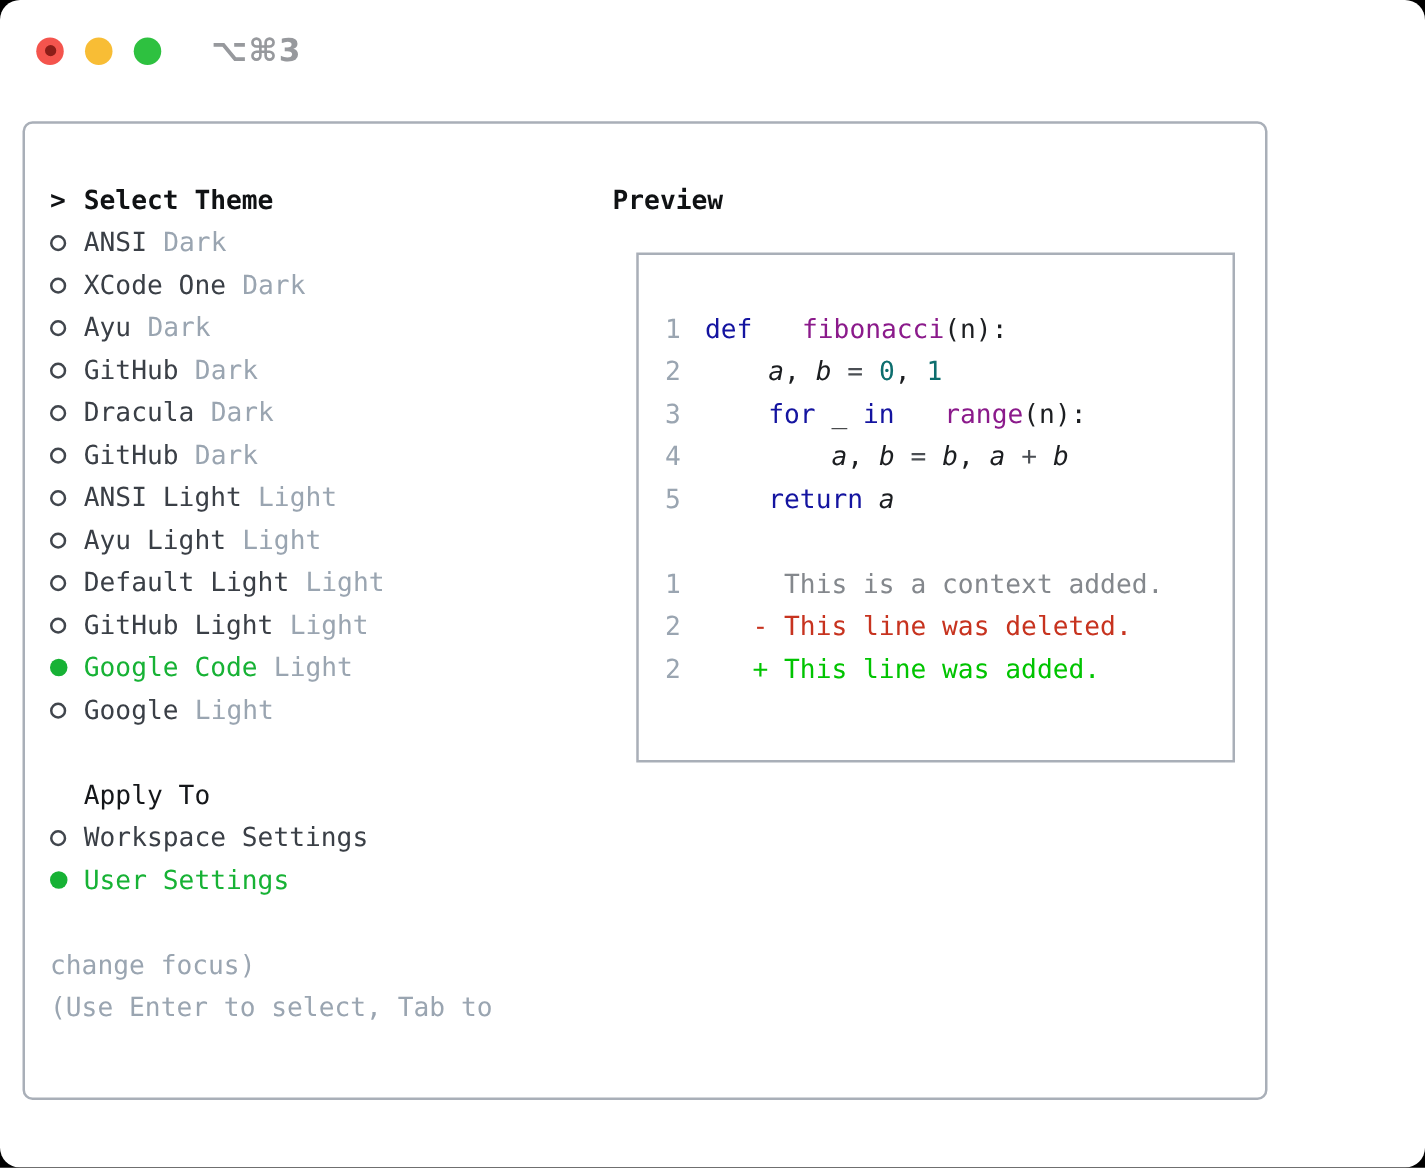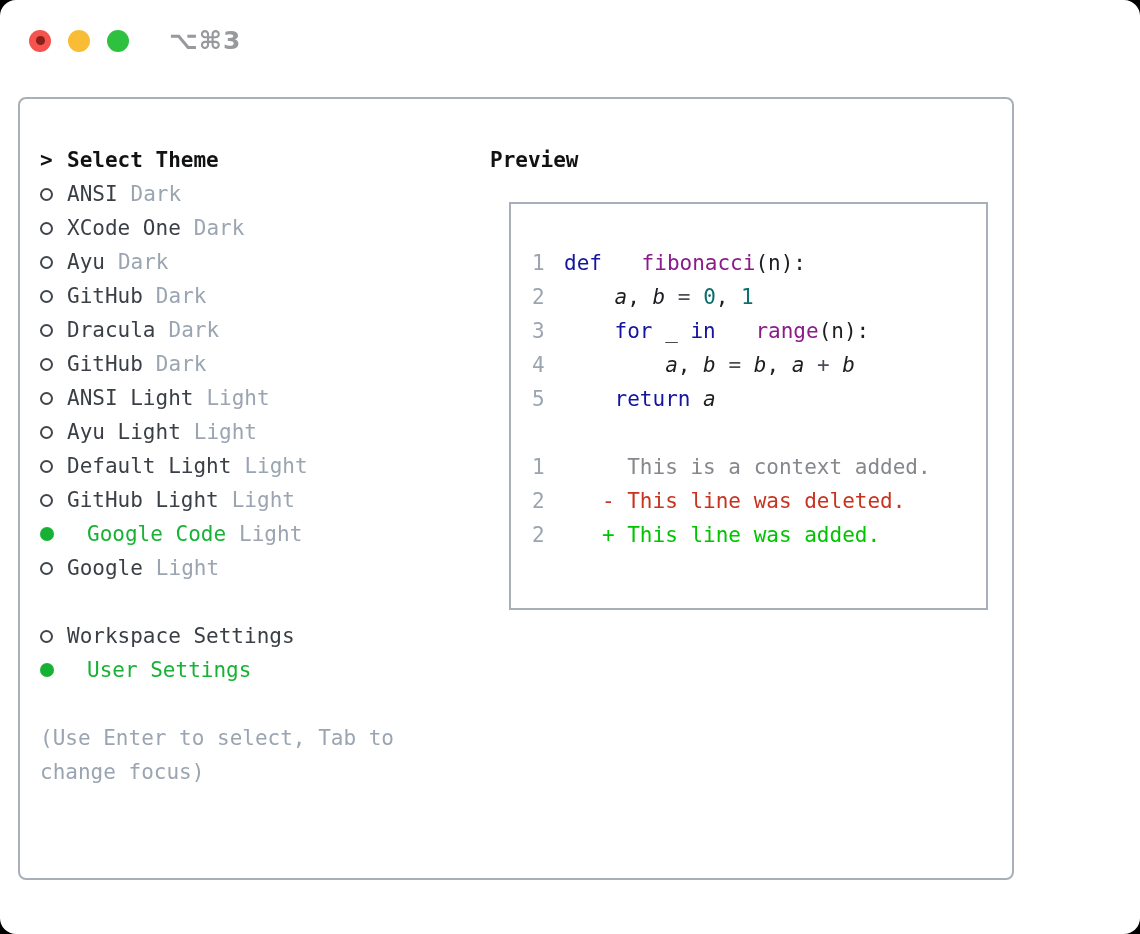--- a/index.html
+++ b/index.html
@@ -40,21 +40,21 @@
   
   .left-col { position: absolute; left: 20px; top: 44px; }
   .marker { width: 27px; display: inline-flex; align-items: center; flex: none; }
   .hdr-caret { font-weight: bold; color: #101214; }
   .hdr-label { font-weight: bold; color: #101214; }
   .dot { width: 13px; height: 13px; border-radius: 50%;
          border: 2px solid #41464d; box-sizing: border-box; }
   .dot.filled { border: none; width: 14px; height: 14px; background: var(--green-ui); }
   .name { color: #3a3f46; white-space: pre; }
   .variant { color: var(--muted); margin-left: 13px; white-space: pre; }
-  .item.selected .name { color: var(--green-ui); margin-left: 20px; }
+  .item.selected .name { color: var(--green-ui); }
   .apply-section { margin-top: 34px; }
   .apply-label { color: #15171a; }
   .hint { margin-top: 34px; color: var(--muted); }
   .hint .row { height: 34px; }
   
   .preview-label-row { position: absolute; left: 470px; top: 44px; }
   .preview-title { font-weight: bold; color: #101214; font-size: 21px; }
   .preview-box {
     position: absolute; left: 489px; top: 103px;
     width: 479px; height: 408px;
@@ -181,39 +181,43 @@
           <div class="row item">
             <span class="marker">
               <span class="dot"></span>
             </span>
             <span class="name">Google</span>
             <span class="variant">Light</span>
           </div>
         </div>
 
       <div class="apply-section">
+        <div class="row">
+          <span class="marker"></span>
+          <span class="apply-label">Apply To</span>
+        </div>
         <div>
             <div class="row item">
               <span class="marker">
                 <span class="dot"></span>
               </span>
               <span class="name">Workspace Settings</span>
             </div>
             <div class="row item selected">
               <span class="marker">
                 <span class="dot filled"></span>
               </span>
               <span class="name">User Settings</span>
             </div>
           </div>
       </div>
 
       <div class="hint">
+        <div class="row">change focus)</div>
         <div class="row">(Use Enter to select, Tab to</div>
-        <div class="row">change focus)</div>
       </div>
     </div>
 
     <div class="row preview-label-row">
       <span class="preview-title">Preview</span>
     </div>
 
     <div class="preview-box">
       <div class="code-area">
         <div>

